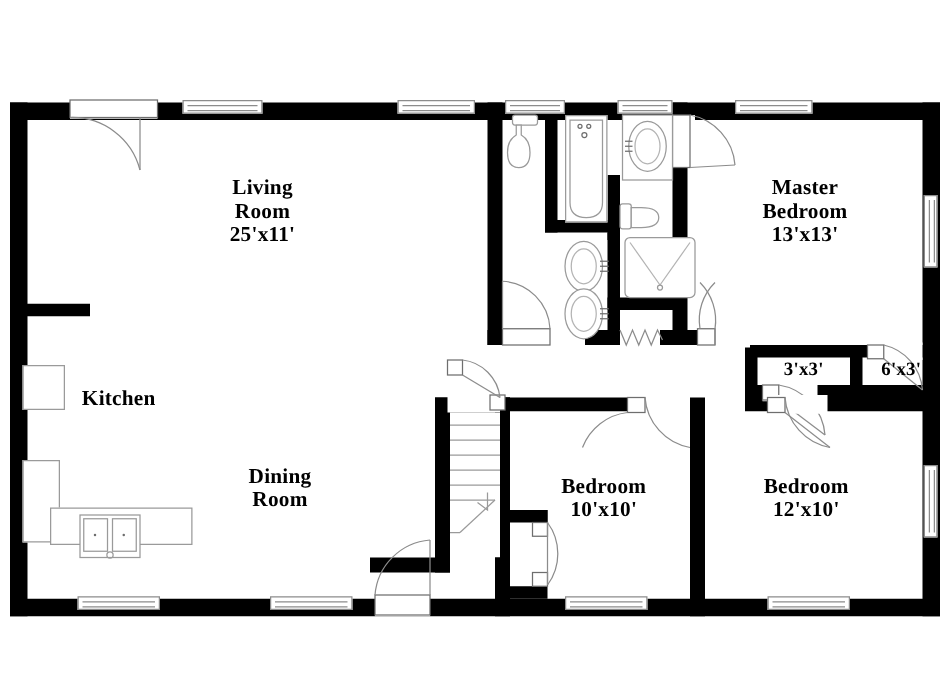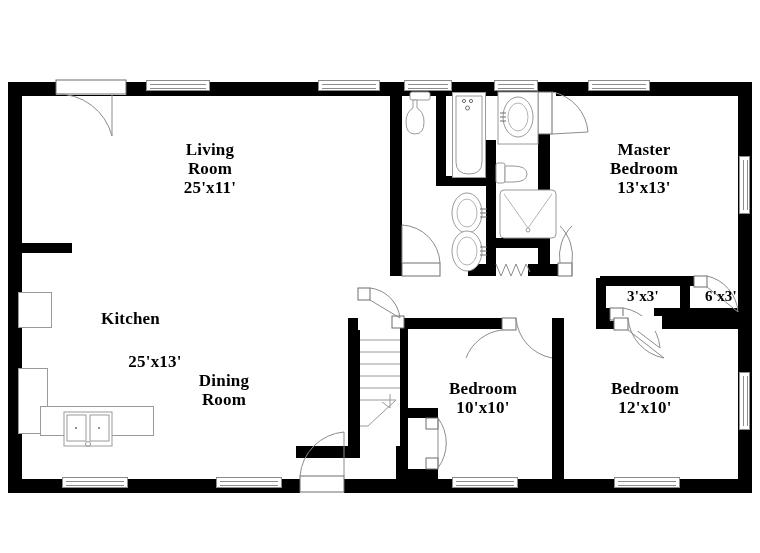--- a/index.html
+++ b/index.html
@@ -349,22 +349,21 @@
       <line x1="0" y1="70" x2="36" y2="70" stroke="#9a9a9a" stroke-width="1"></line>
       <path d="M 36 70 L 8 96" fill="none" stroke="#9a9a9a" stroke-width="1"></path>
       <path d="M 30 64 L 30 78 L 22 72" fill="none" stroke="#9a9a9a" stroke-width="1"></path>
       <line x1="0" y1="96" x2="8" y2="96" stroke="#9a9a9a" stroke-width="1"></line>
     </svg>
   </div>
 
   <div class="label big" style="left:150px; top:140px; width:120px;">Living
 Room
 25'x11'</div>
-  <div class="label big" style="left:30px;  top:309px; width:130px; text-align:right;">Kitchen</div>
-  <div class="label big" style="left:105px; top:352px; width:100px;">25'x13'</div>
+  <div class="label big" style="left:30px;  top:309px; width:130px; text-align:center;">Kitchen</div>
   <div class="label big" style="left:172px; top:371px; width:104px;">Dining
 Room</div>
   <div class="label big" style="left:578px; top:140px; width:132px;">Master
 Bedroom
 13'x13'</div>
   <div class="label small" style="left:608px; top:288px; width:70px;">3'x3'</div>
   <div class="label small" style="left:690px; top:288px; width:62px;">6'x3'</div>
   <div class="label big" style="left:430px; top:379px; width:106px;">Bedroom
 10'x10'</div>
   <div class="label big" style="left:592px; top:379px; width:106px;">Bedroom

